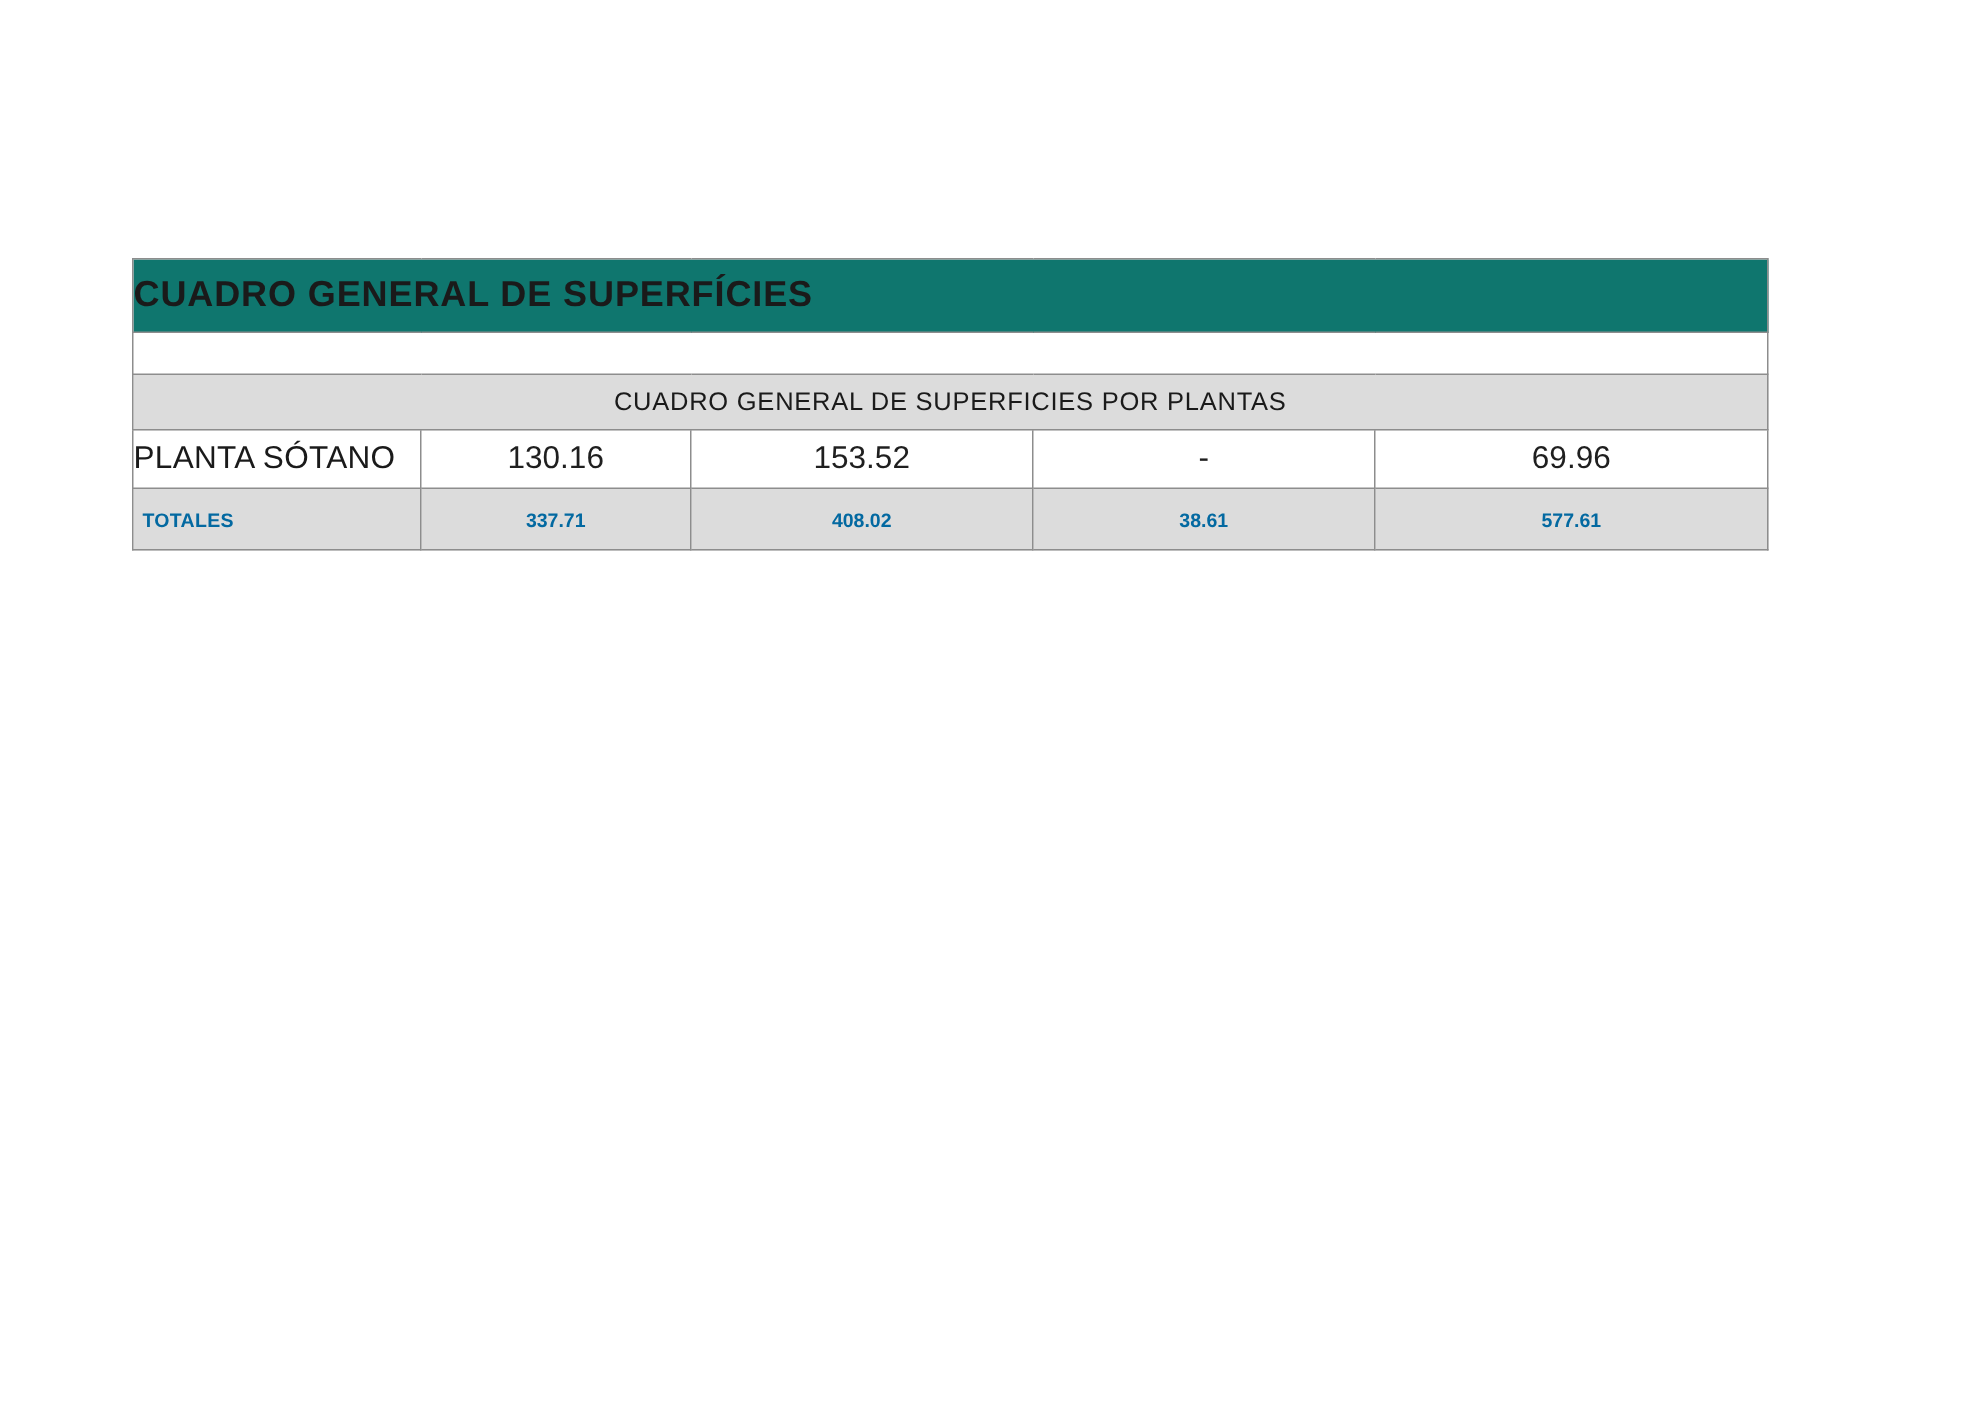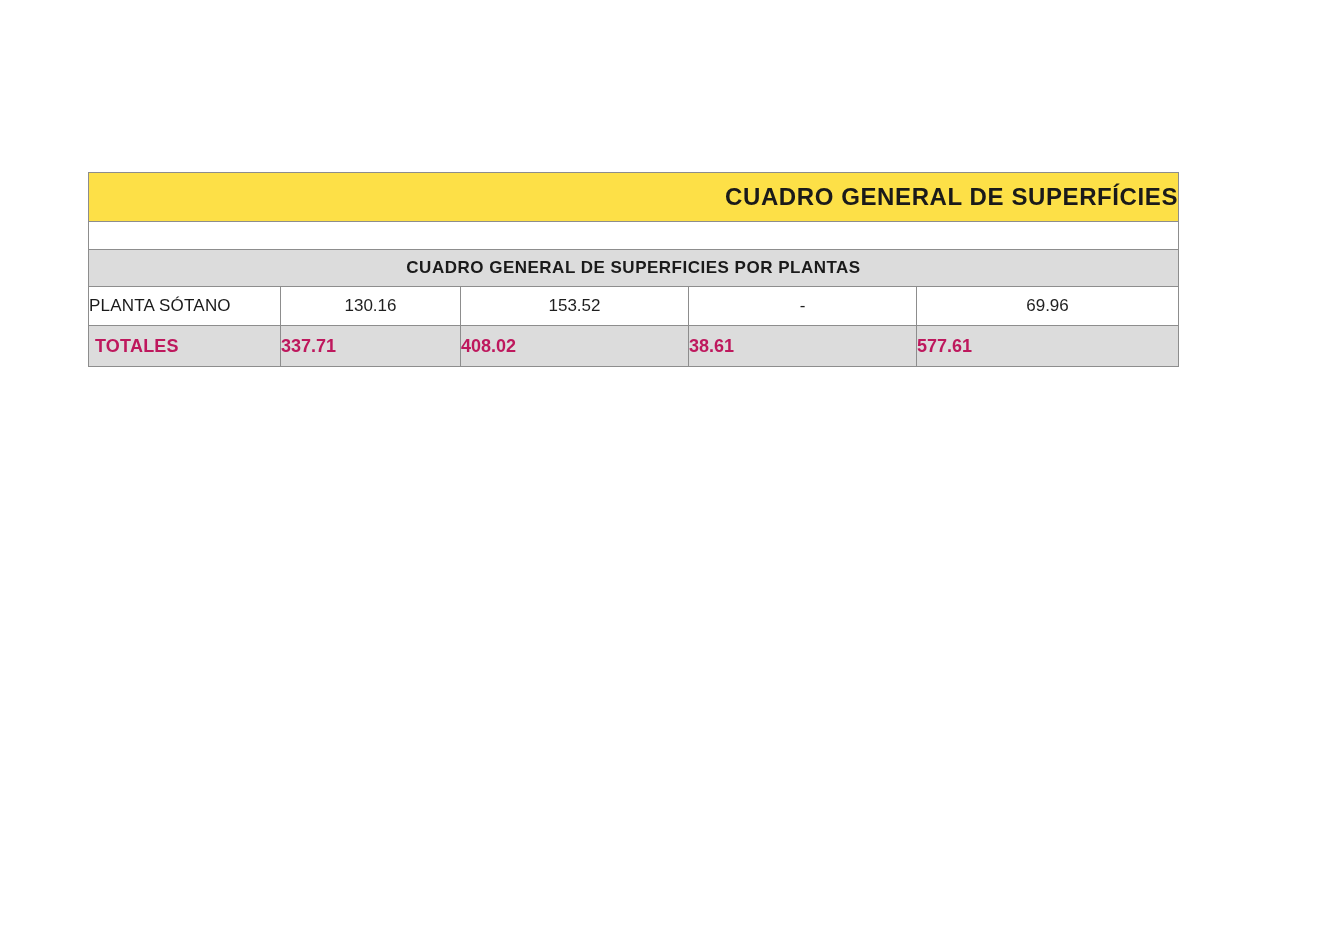--- a/index.html
+++ b/index.html
@@ -31,42 +31,42 @@
   }
 
   table.surface-table td {
     border: 1px solid #8d8d8d;
     padding: 0;
     vertical-align: middle;
   }
 
   
   .title-cell {
-    background: #fde047;
-    text-align: right;
+    background: #0f766e;
+    text-align: left;
     height: 48px;
     font-size: 24px;
     font-weight: bold;
     letter-spacing: 0.6px;
     color: #1a1a1a;
   }
 
   
   .spacer-cell {
     background: #ffffff;
     height: 27px;
   }
 
   
   .subtitle-cell {
     background: #dcdcdc;
     text-align: center;
     height: 36px;
     font-size: 17px;
-    font-weight: bold;
+    font-weight: normal;
     letter-spacing: 0.5px;
     color: #1a1a1a;
   }
 
   
   tr.head-row td {
     background: #dcdcdc;
     height: 56px;
     text-align: center;
     font-size: 17px;
@@ -74,50 +74,50 @@
     line-height: 1.25;
     color: #141414;
   }
   tr.head-row td.corner {
     background: #dcdcdc;
   }
 
   
   tr.data-row td {
     height: 38px;
-    font-size: 17px;
+    font-size: 21px;
     background: #ffffff;
   }
   td.row-label {
     text-align: left;
     padding-left: 6px;
     font-size: 17px;
     color: #1a1a1a;
     letter-spacing: 0.2px;
   }
   td.num {
     text-align: center;
     color: #1f1f1f;
     margin-left: 30px;
   }
 
   
   tr.totals-row td {
     background: #dcdcdc;
     height: 40px;
     font-weight: bold;
-    font-size: 18px;
-    color: #be185d;
+    font-size: 13px;
+    color: #0369a1;
   }
   tr.totals-row td.row-label {
     text-align: left;
     padding-left: 6px;
   }
   tr.totals-row td.num {
-    text-align: left;
+    text-align: center;
   }
 
   .col-label { width: 192px; }
   .col-util { width: 180px; }
   .col-constr { width: 228px; }
   .col-cub { width: 228px; }
   .col-desc { width: 262px; }
 
   .sup { font-size: 11px; vertical-align: super; }
 </style>

